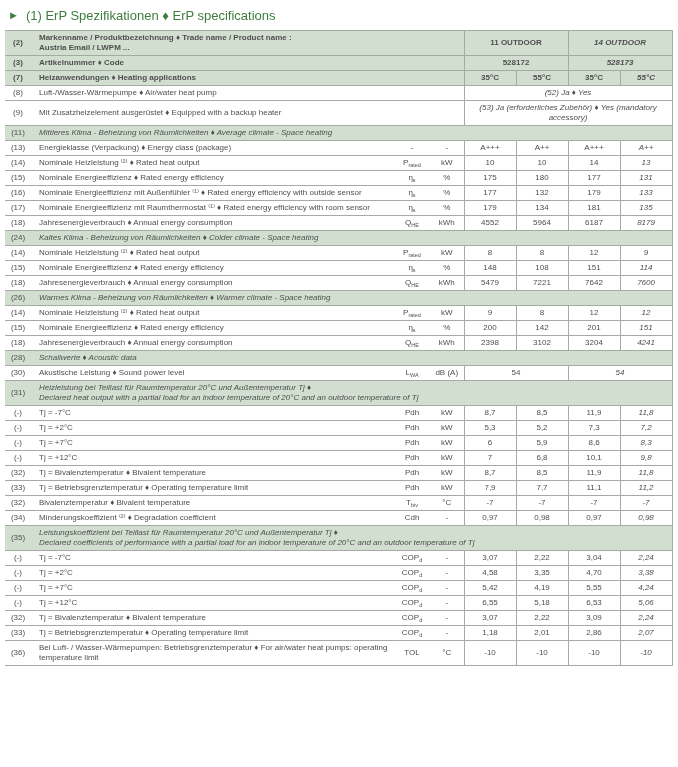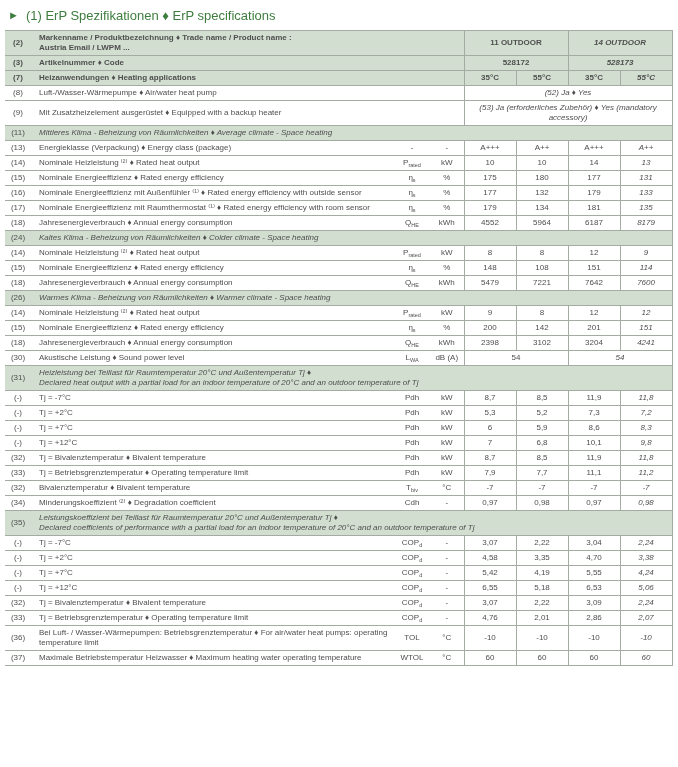--- a/index.html
+++ b/index.html
@@ -225,20 +225,24 @@
       <tr>
         <td class="num">(18)</td>
         <td class="desc">Jahresenergieverbrauch ♦ Annual energy consumption</td>
         <td class="sym"><span>Q</span><sub class="ss">HE</sub></td>
         <td class="unit">kWh</td>
         <td class="val vb">2398</td>
         <td class="val vb">3102</td>
         <td class="val vb">3204</td>
         <td class="val vb">4241</td>
       </tr>
+      <tr class="green">
+        <td class="num">(28)</td>
+        <td class="desc" colspan="7">Schallwerte ♦ Acoustic data</td>
+      </tr>
       <tr>
         <td class="num">(30)</td>
         <td class="desc">Akustische Leistung ♦ Sound power level</td>
         <td class="sym"><span>L</span><sub class="ss">WA</sub></td>
         <td class="unit">dB (A)</td>
         <td class="val vb" colspan="2">54</td>
         <td class="val vb" colspan="2">54</td>
       </tr>
       <tr class="green">
         <td class="num">(31)</td>
@@ -382,39 +386,29 @@
         <td class="val vb">3,07</td>
         <td class="val vb">2,22</td>
         <td class="val vb">3,09</td>
         <td class="val vb">2,24</td>
       </tr>
       <tr>
         <td class="num">(33)</td>
         <td class="desc">Tj = Betriebsgrenztemperatur ♦ Operating temperature limit</td>
         <td class="sym"><span>COP</span><sub class="ss">d</sub></td>
         <td class="unit">-</td>
-        <td class="val vb">4,76</td>
+        <td class="val vb">1,18</td>
         <td class="val vb">2,01</td>
         <td class="val vb">2,86</td>
         <td class="val vb">2,07</td>
       </tr>
       <tr>
         <td class="num">(36)</td>
         <td class="desc">Bei Luft- / Wasser-Wärmepumpen: Betriebsgrenztemperatur ♦ For air/water heat pumps: operating temperature limit</td>
         <td class="sym"><span>TOL</span></td>
         <td class="unit">°C</td>
         <td class="val vb">-10</td>
         <td class="val vb">-10</td>
         <td class="val vb">-10</td>
         <td class="val vb">-10</td>
       </tr>
-      <tr>
-        <td class="num">(37)</td>
-        <td class="desc">Maximale Betriebstemperatur Heizwasser ♦ Maximum heating water operating temperature</td>
-        <td class="sym"><span>WTOL</span></td>
-        <td class="unit">°C</td>
-        <td class="val vb">60</td>
-        <td class="val vb">60</td>
-        <td class="val vb">60</td>
-        <td class="val vb">60</td>
-      </tr>
     </tbody>
 </table>
 
 </body></html>

